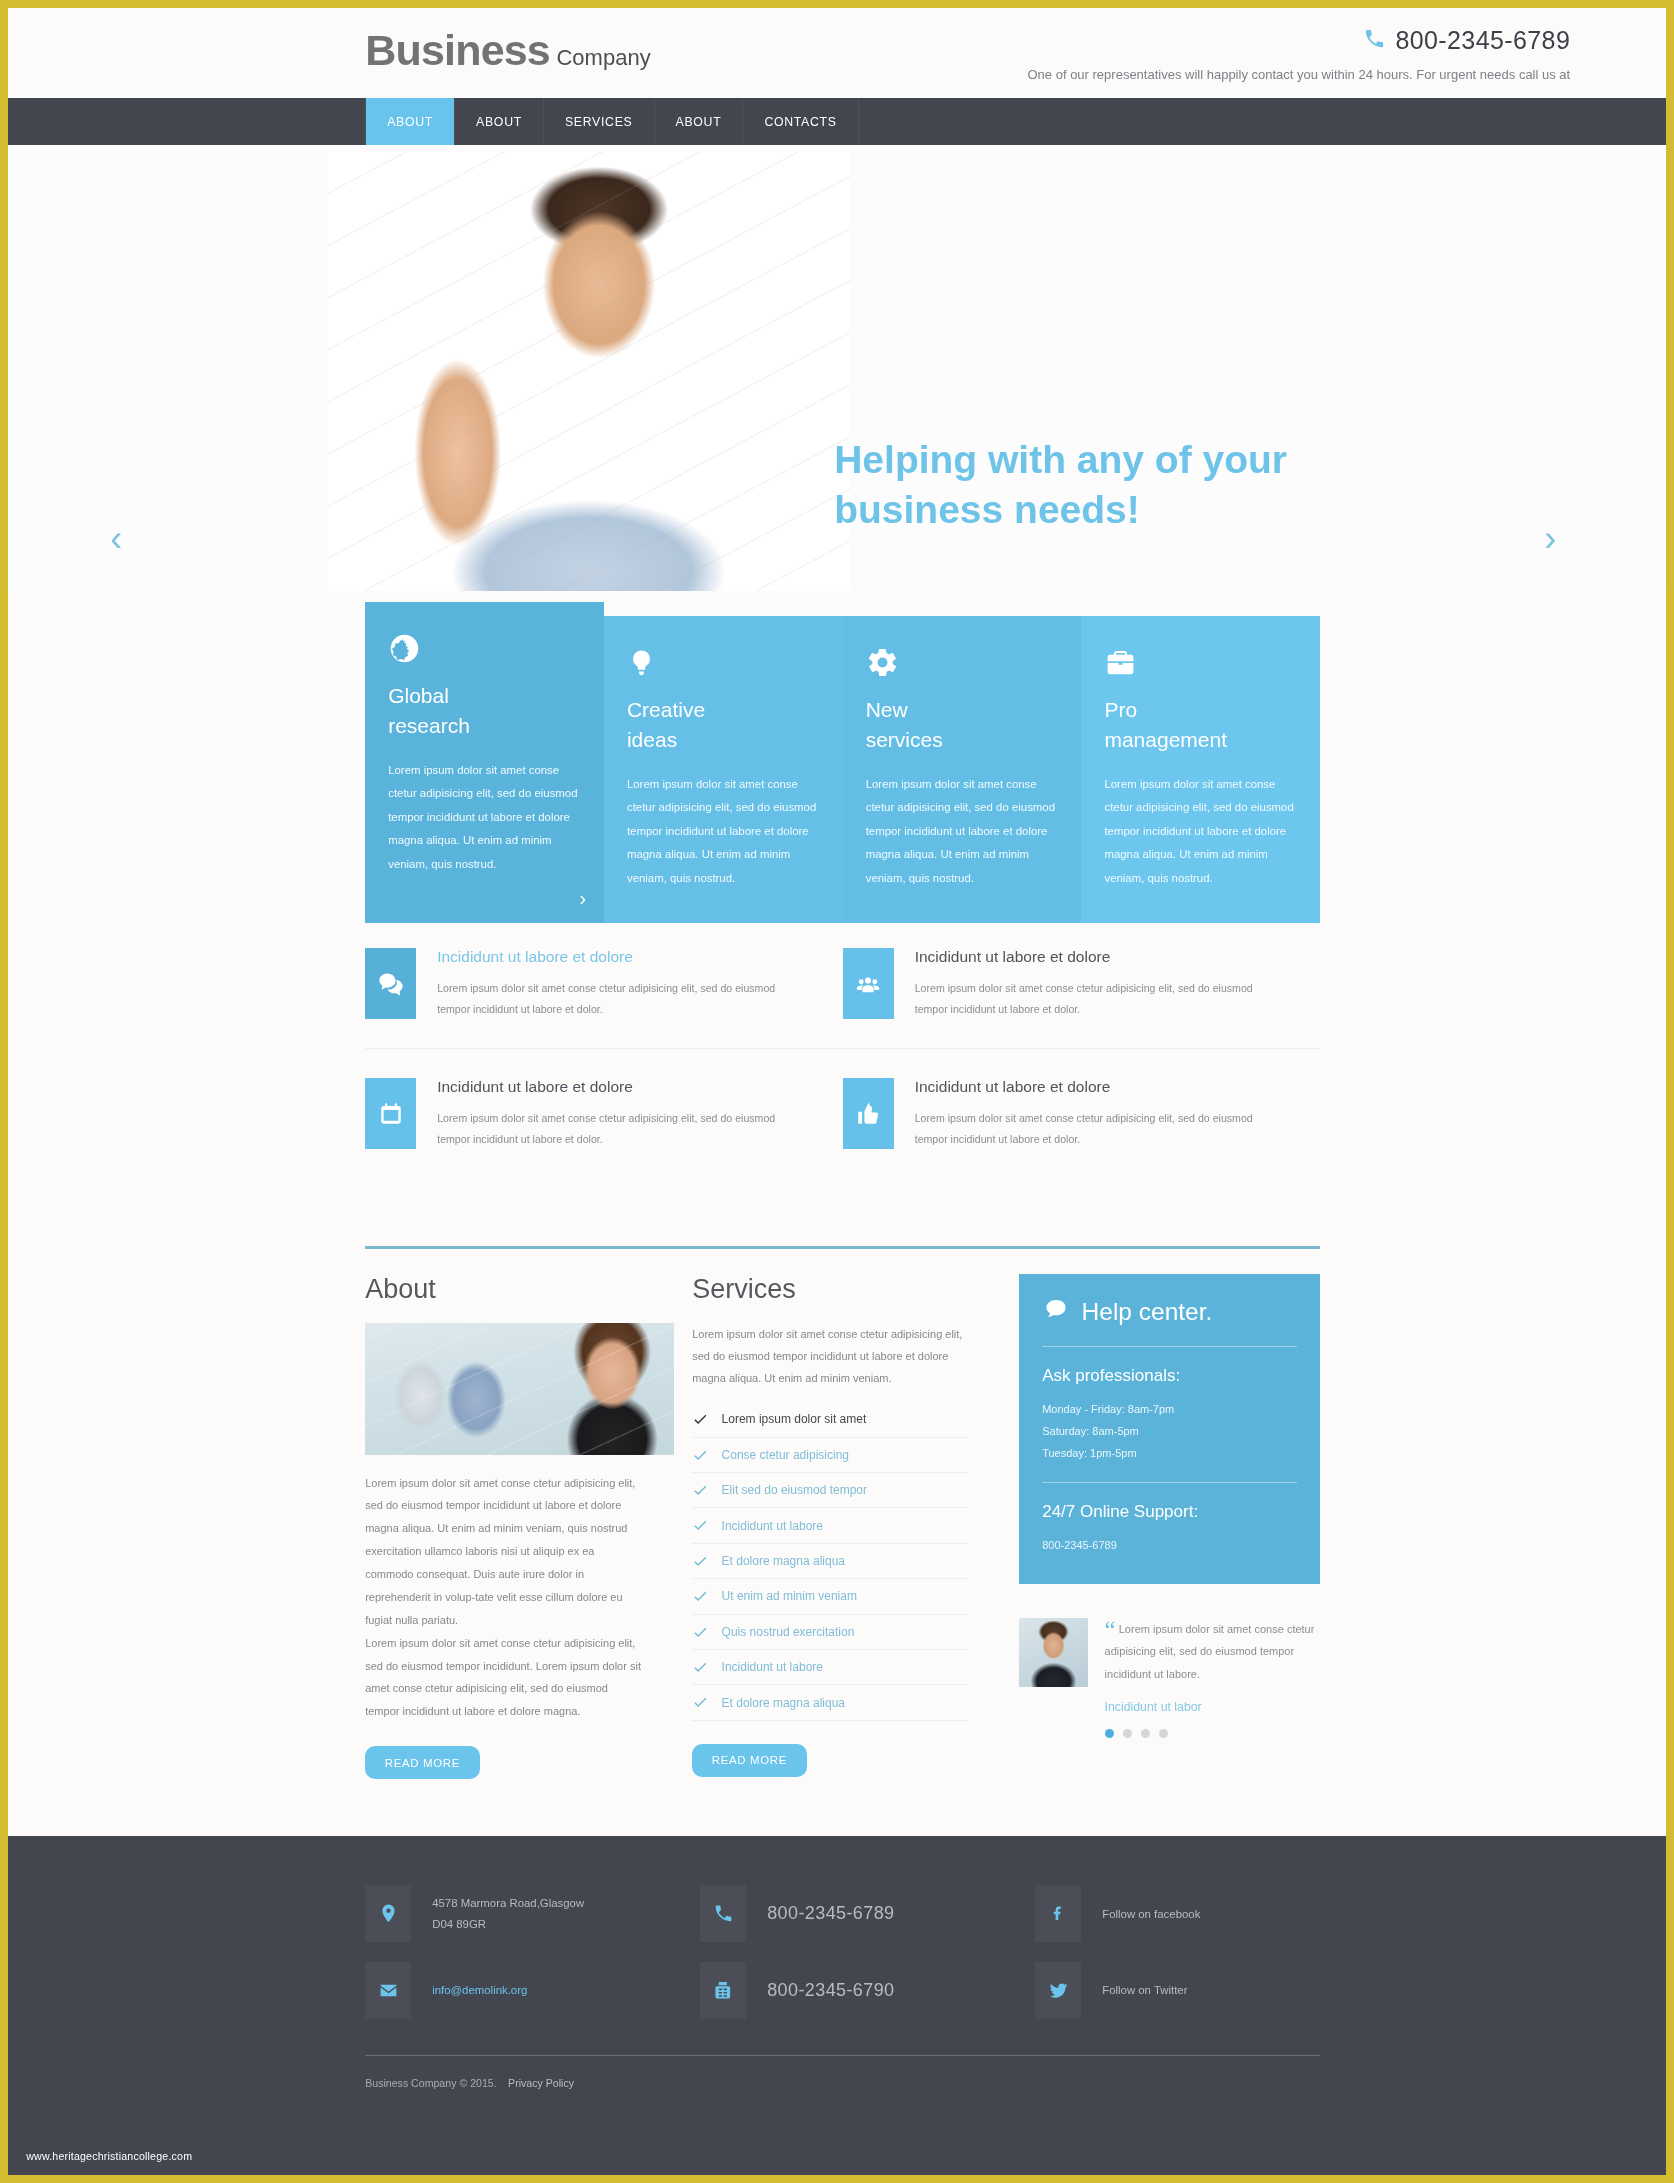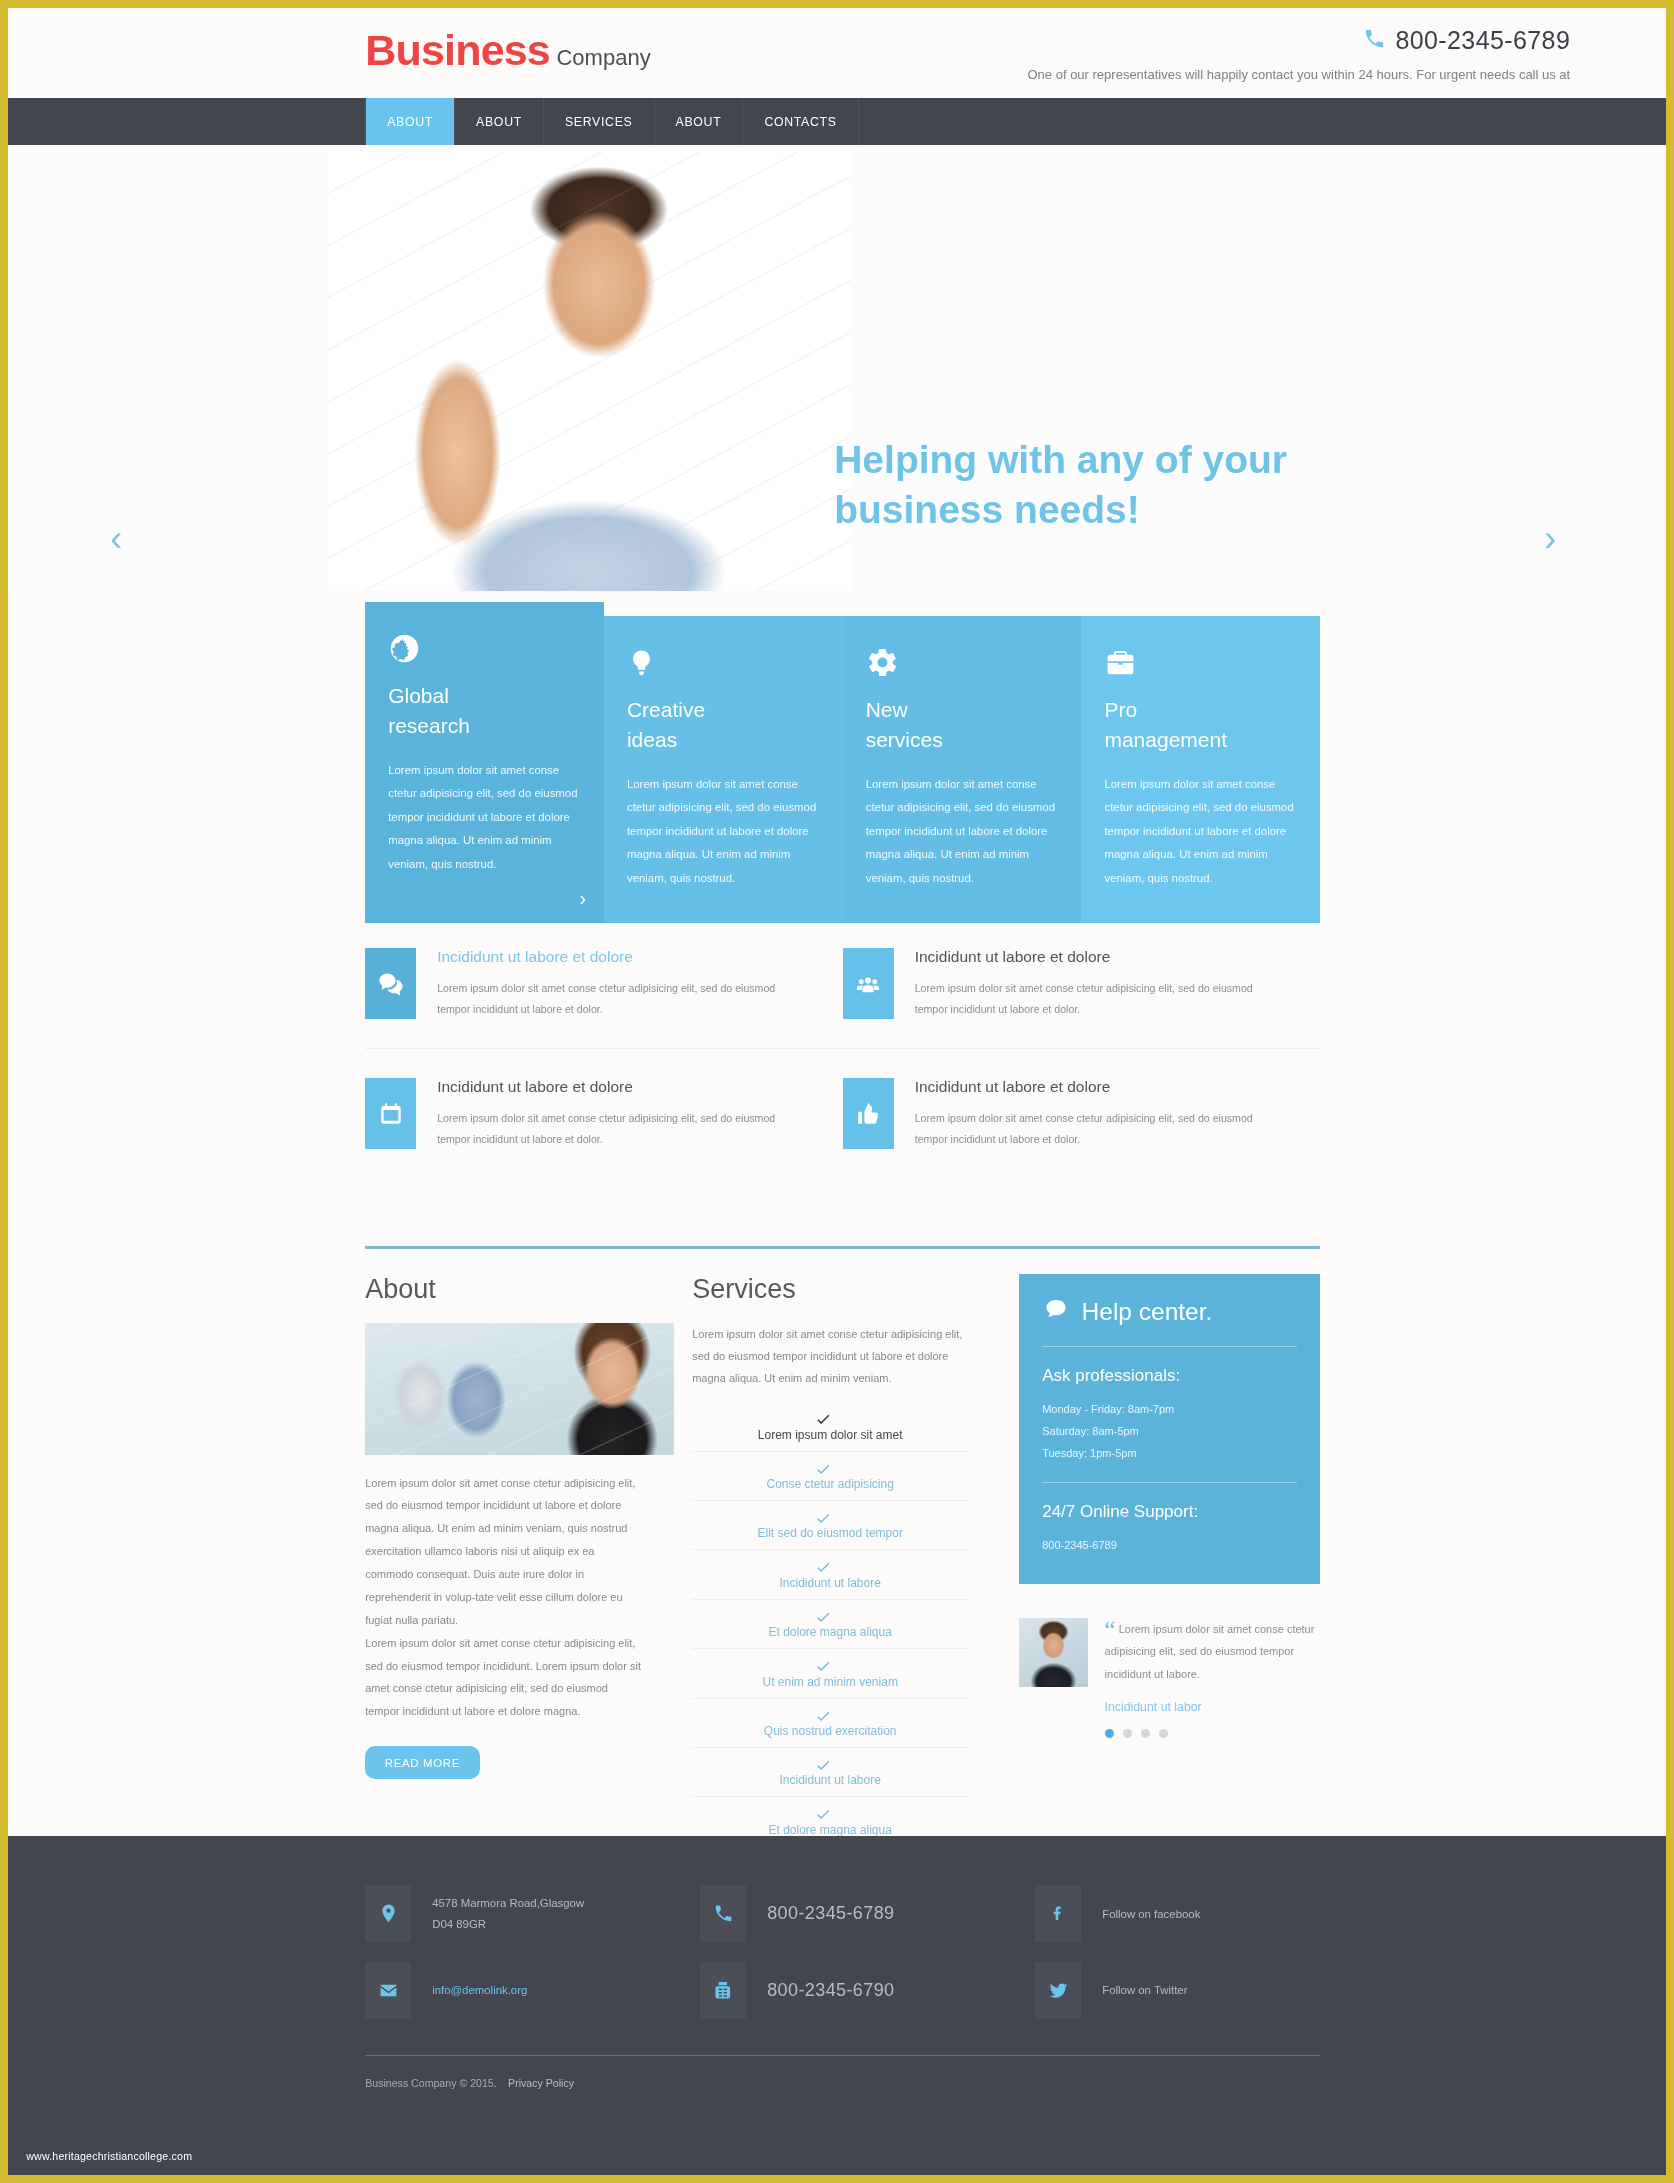--- a/index.html
+++ b/index.html
@@ -23,21 +23,21 @@
     background: #fcfbfa;
   }
   .logo {
     position: absolute;
     left: 357px; top: 18px;
     white-space: nowrap;
   }
   .logo-main {
     font-size: 43px;
     font-weight: bold;
-    color: #ef4444;
+    color: #737373;
     letter-spacing: -0.8px;
   }
   .logo-sub {
     font-size: 22px;
     color: #4c4f56;
     margin-left: 6.5px;
   }
   .header-right {
     position: absolute;
     right: 96px; top: 18px;
@@ -248,21 +248,20 @@
   }
   .svc-intro { font-size: 11px; line-height: 2.0; color: #85898f; margin-bottom: 13px; }
   .svc-list { list-style: none; }
   .svc-item {
     display: flex; align-items: center;
     padding: 9px 0;
     border-bottom: 0.8px solid #eeeeee;
     font-size: 12px;
     color: #7fbdd8;
     cursor: pointer;
-    flex-direction: column;
   }
   .svc-item.first { color: #45484f; border-bottom: 0.8px solid #eeeeee; }
   .svc-check { margin-right: 13px; display: inline-flex; }
   .svc-check svg { fill: #6fb9d9; }
   .svc-item.first .svc-check svg { fill: #2d2f34; }
   
   .help {
     background: #5bb3da;
     color: #ffffff;
     padding: 23px 23px 28px 23px;

